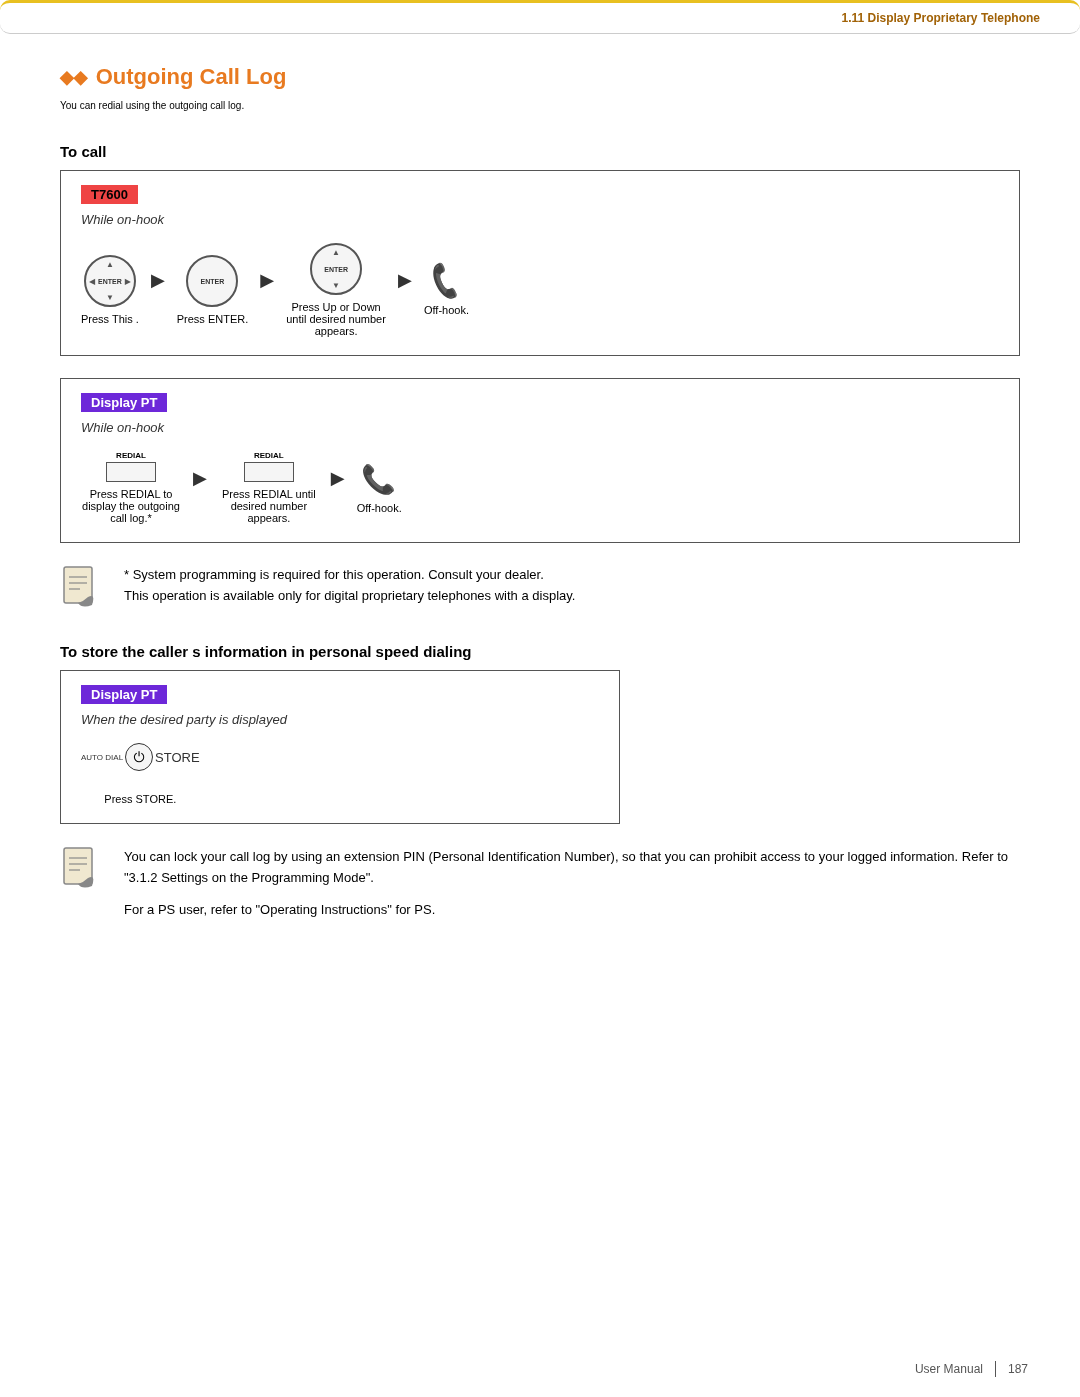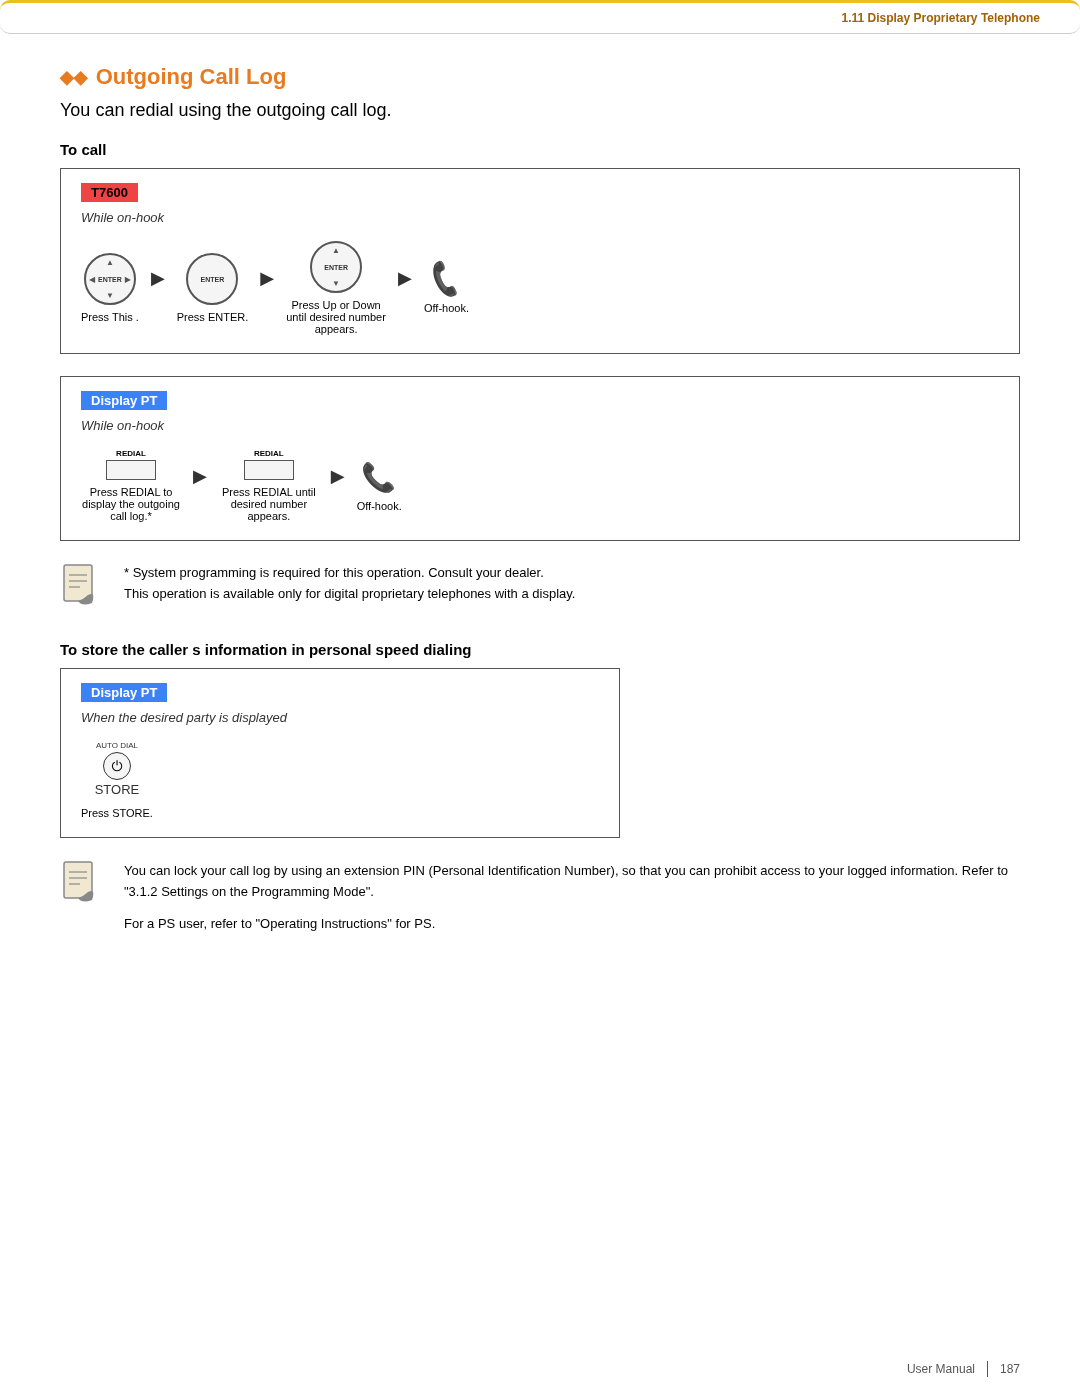--- a/index.html
+++ b/index.html
@@ -32,37 +32,37 @@
       margin-bottom: 10px;
       display: flex;
       align-items: center;
       gap: 8px;
     }
     .title-diamonds {
       color: #e87a20;
       font-size: 18px;
     }
     .subtitle {
-      margin-bottom: 20px;
-      font-size: 18px;
+      margin-bottom: 32px;
+      font-size: 10px;
     }
     .section-heading {
       font-weight: bold;
       font-size: 15px;
       margin-bottom: 10px;
     }
     .diagram-box {
       border: 1px solid #555;
       padding: 14px 20px 18px 20px;
       margin-bottom: 22px;
       position: relative;
     }
     .device-label {
       display: inline-block;
-      background: #3b82f6;
+      background: #6d28d9;
       color: #fff;
       font-size: 13px;
       font-weight: bold;
       padding: 2px 10px;
       margin-bottom: 8px;
     }
     .device-label.yellow {
       background: #ef4444;
       color: #000;
     }
@@ -153,35 +153,35 @@
       text-align: center;
       color: #555;
     }
     .note-text {
       font-size: 13px;
       line-height: 1.6;
     }
     .bottom-footer {
       position: absolute;
       bottom: 20px;
-      right: 60px;
+      right: 52px;
       font-size: 12px;
       color: #555;
       display: flex;
       align-items: center;
       gap: 12px;
     }
     .footer-divider {
       width: 1px;
       height: 16px;
       background: #555;
     }
     .store-btn-wrap {
       display: flex;
-      flex-direction: column;
+      flex-direction: row;
       align-items: center;
       gap: 2px;
     }
     .store-icon {
       width: 28px;
       height: 28px;
       border: 1px solid #333;
       border-radius: 50%;
       display: flex;
       align-items: center;
@@ -321,21 +321,21 @@
     <div class="while-label">When the desired party is displayed</div>
     <div class="steps-row">
       <div class="step-item">
         <div class="store-btn-wrap">
           <span class="store-top-label">AUTO DIAL</span>
           <div class="store-icon">
             <span style="font-size:14px;">⏻</span>
           </div>
           <span class="store-bottom-label">STORE</span>
         </div>
-        <div class="step-label" style="margin-top:4px;">Press STORE.</div>
+        <div class="step-label" style="margin-top:16px;">Press STORE.</div>
       </div>
     </div>
   </div>
 
   <div class="note-block">
     <div class="note-icon">
       <svg width="40" height="48" viewBox="0 0 40 48">
         <rect x="4" y="2" width="28" height="36" rx="2" fill="#f0e8d0" stroke="#888" stroke-width="1.5"></rect>
         <line x1="9" y1="12" x2="27" y2="12" stroke="#888" stroke-width="1.2"></line>
         <line x1="9" y1="18" x2="27" y2="18" stroke="#888" stroke-width="1.2"></line>

